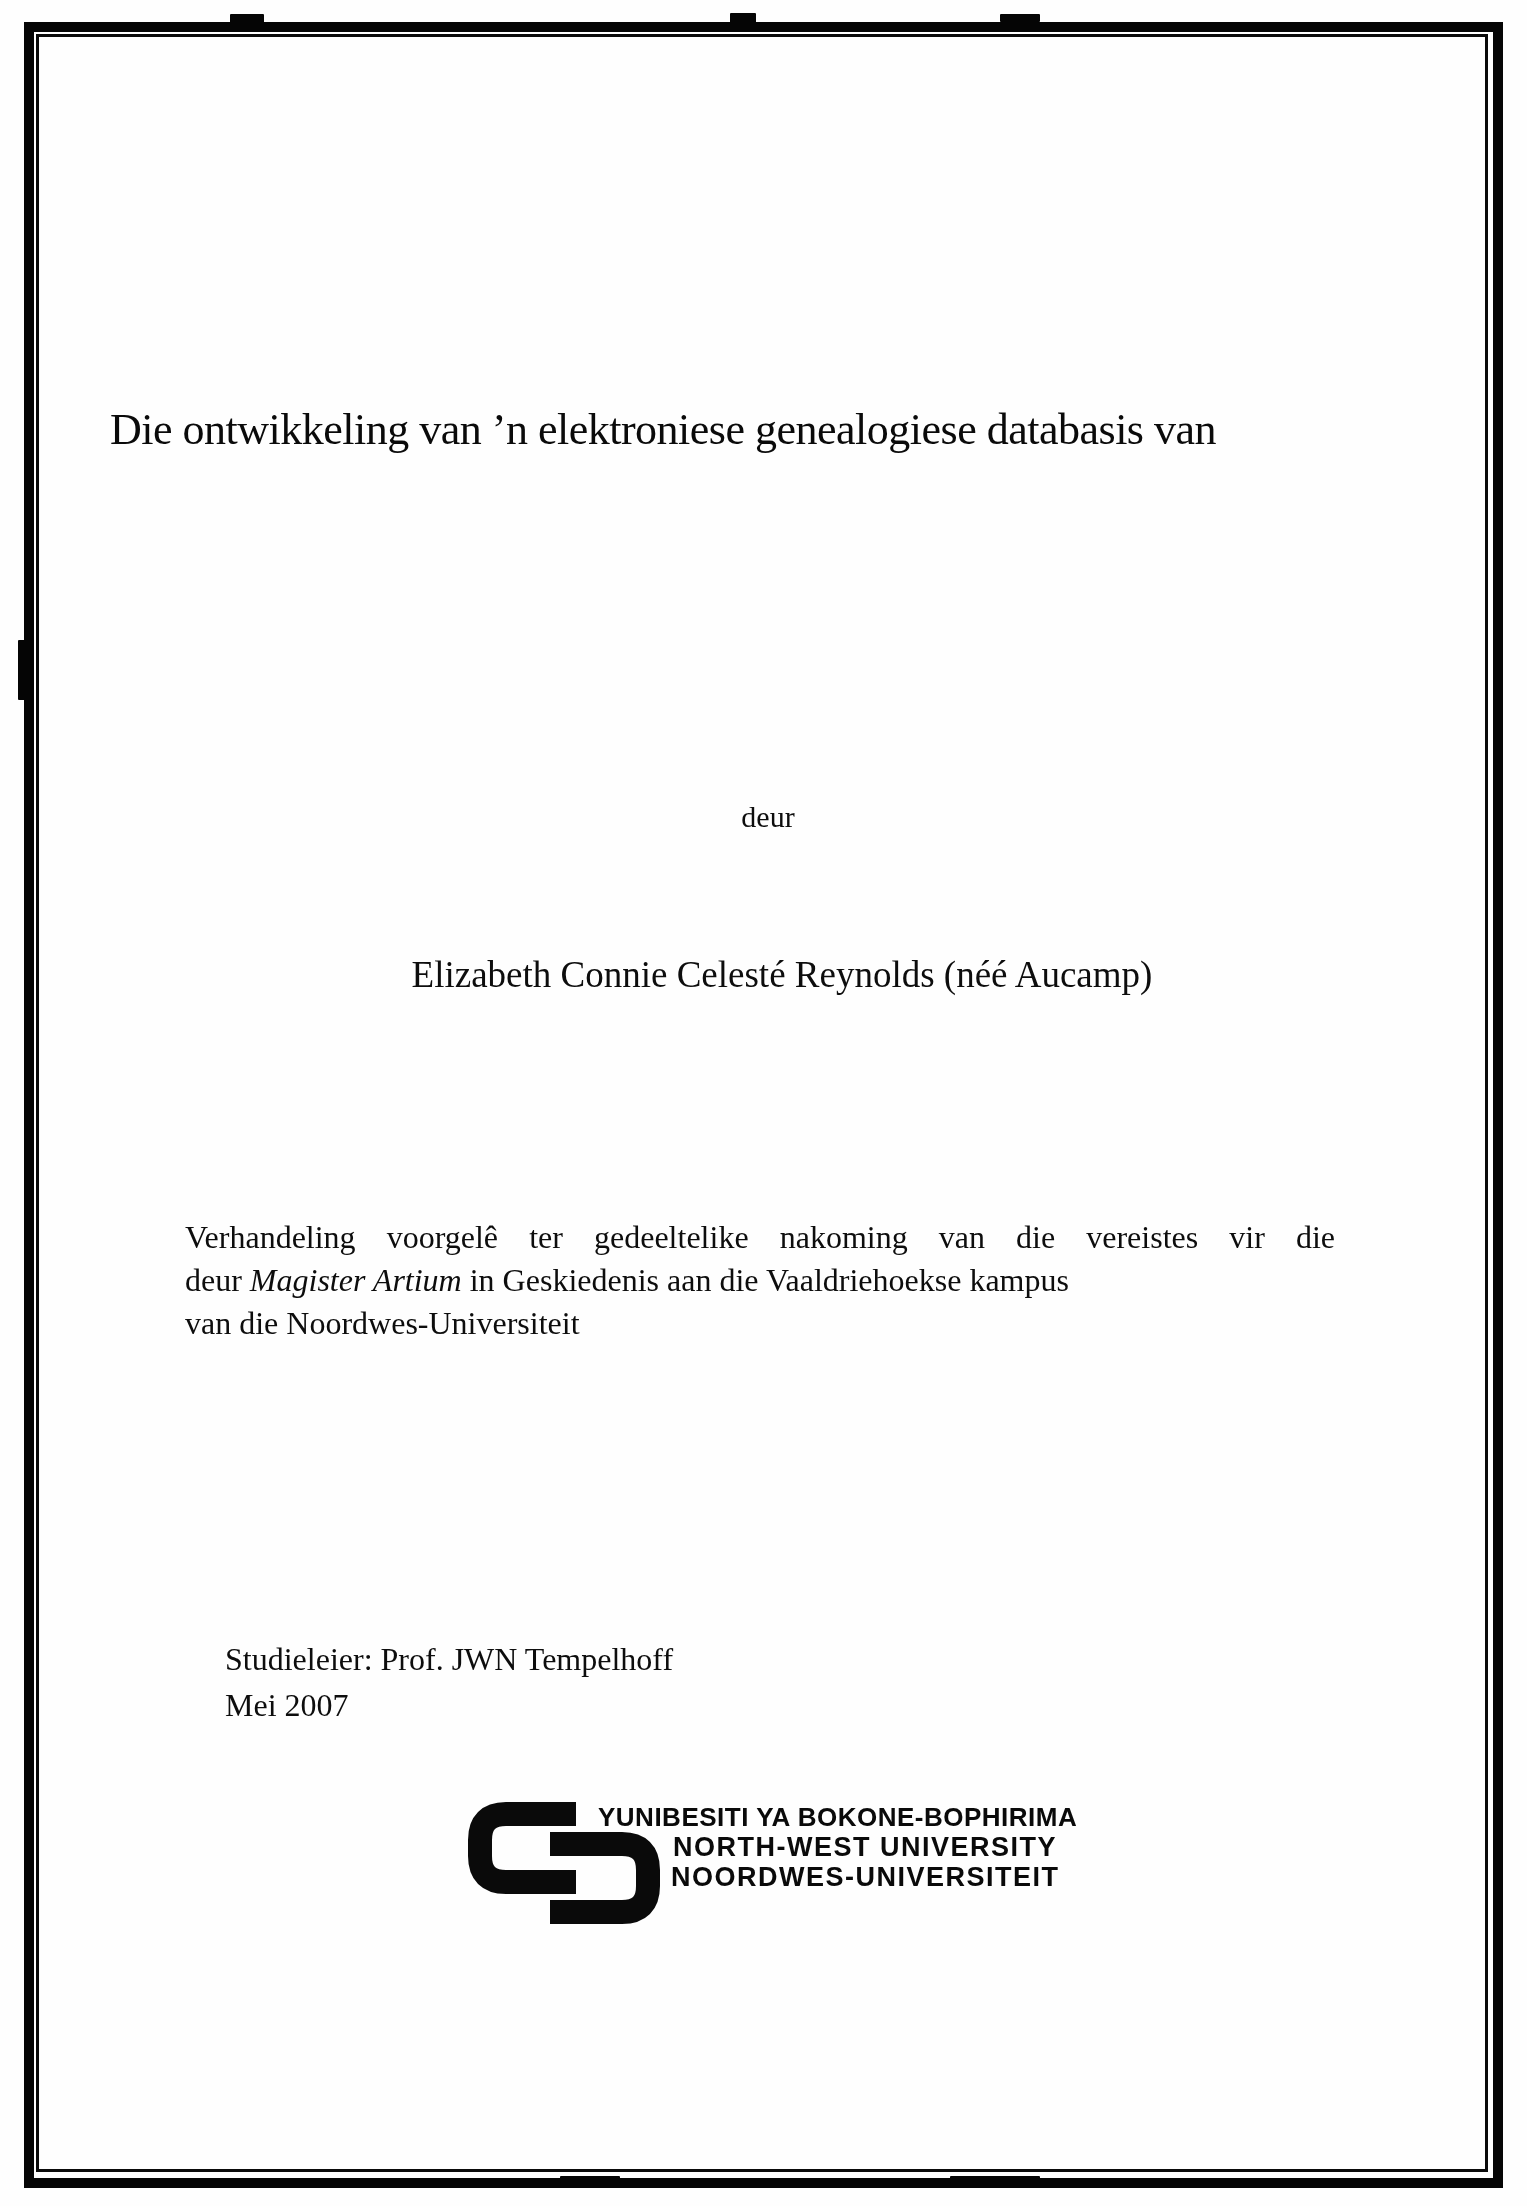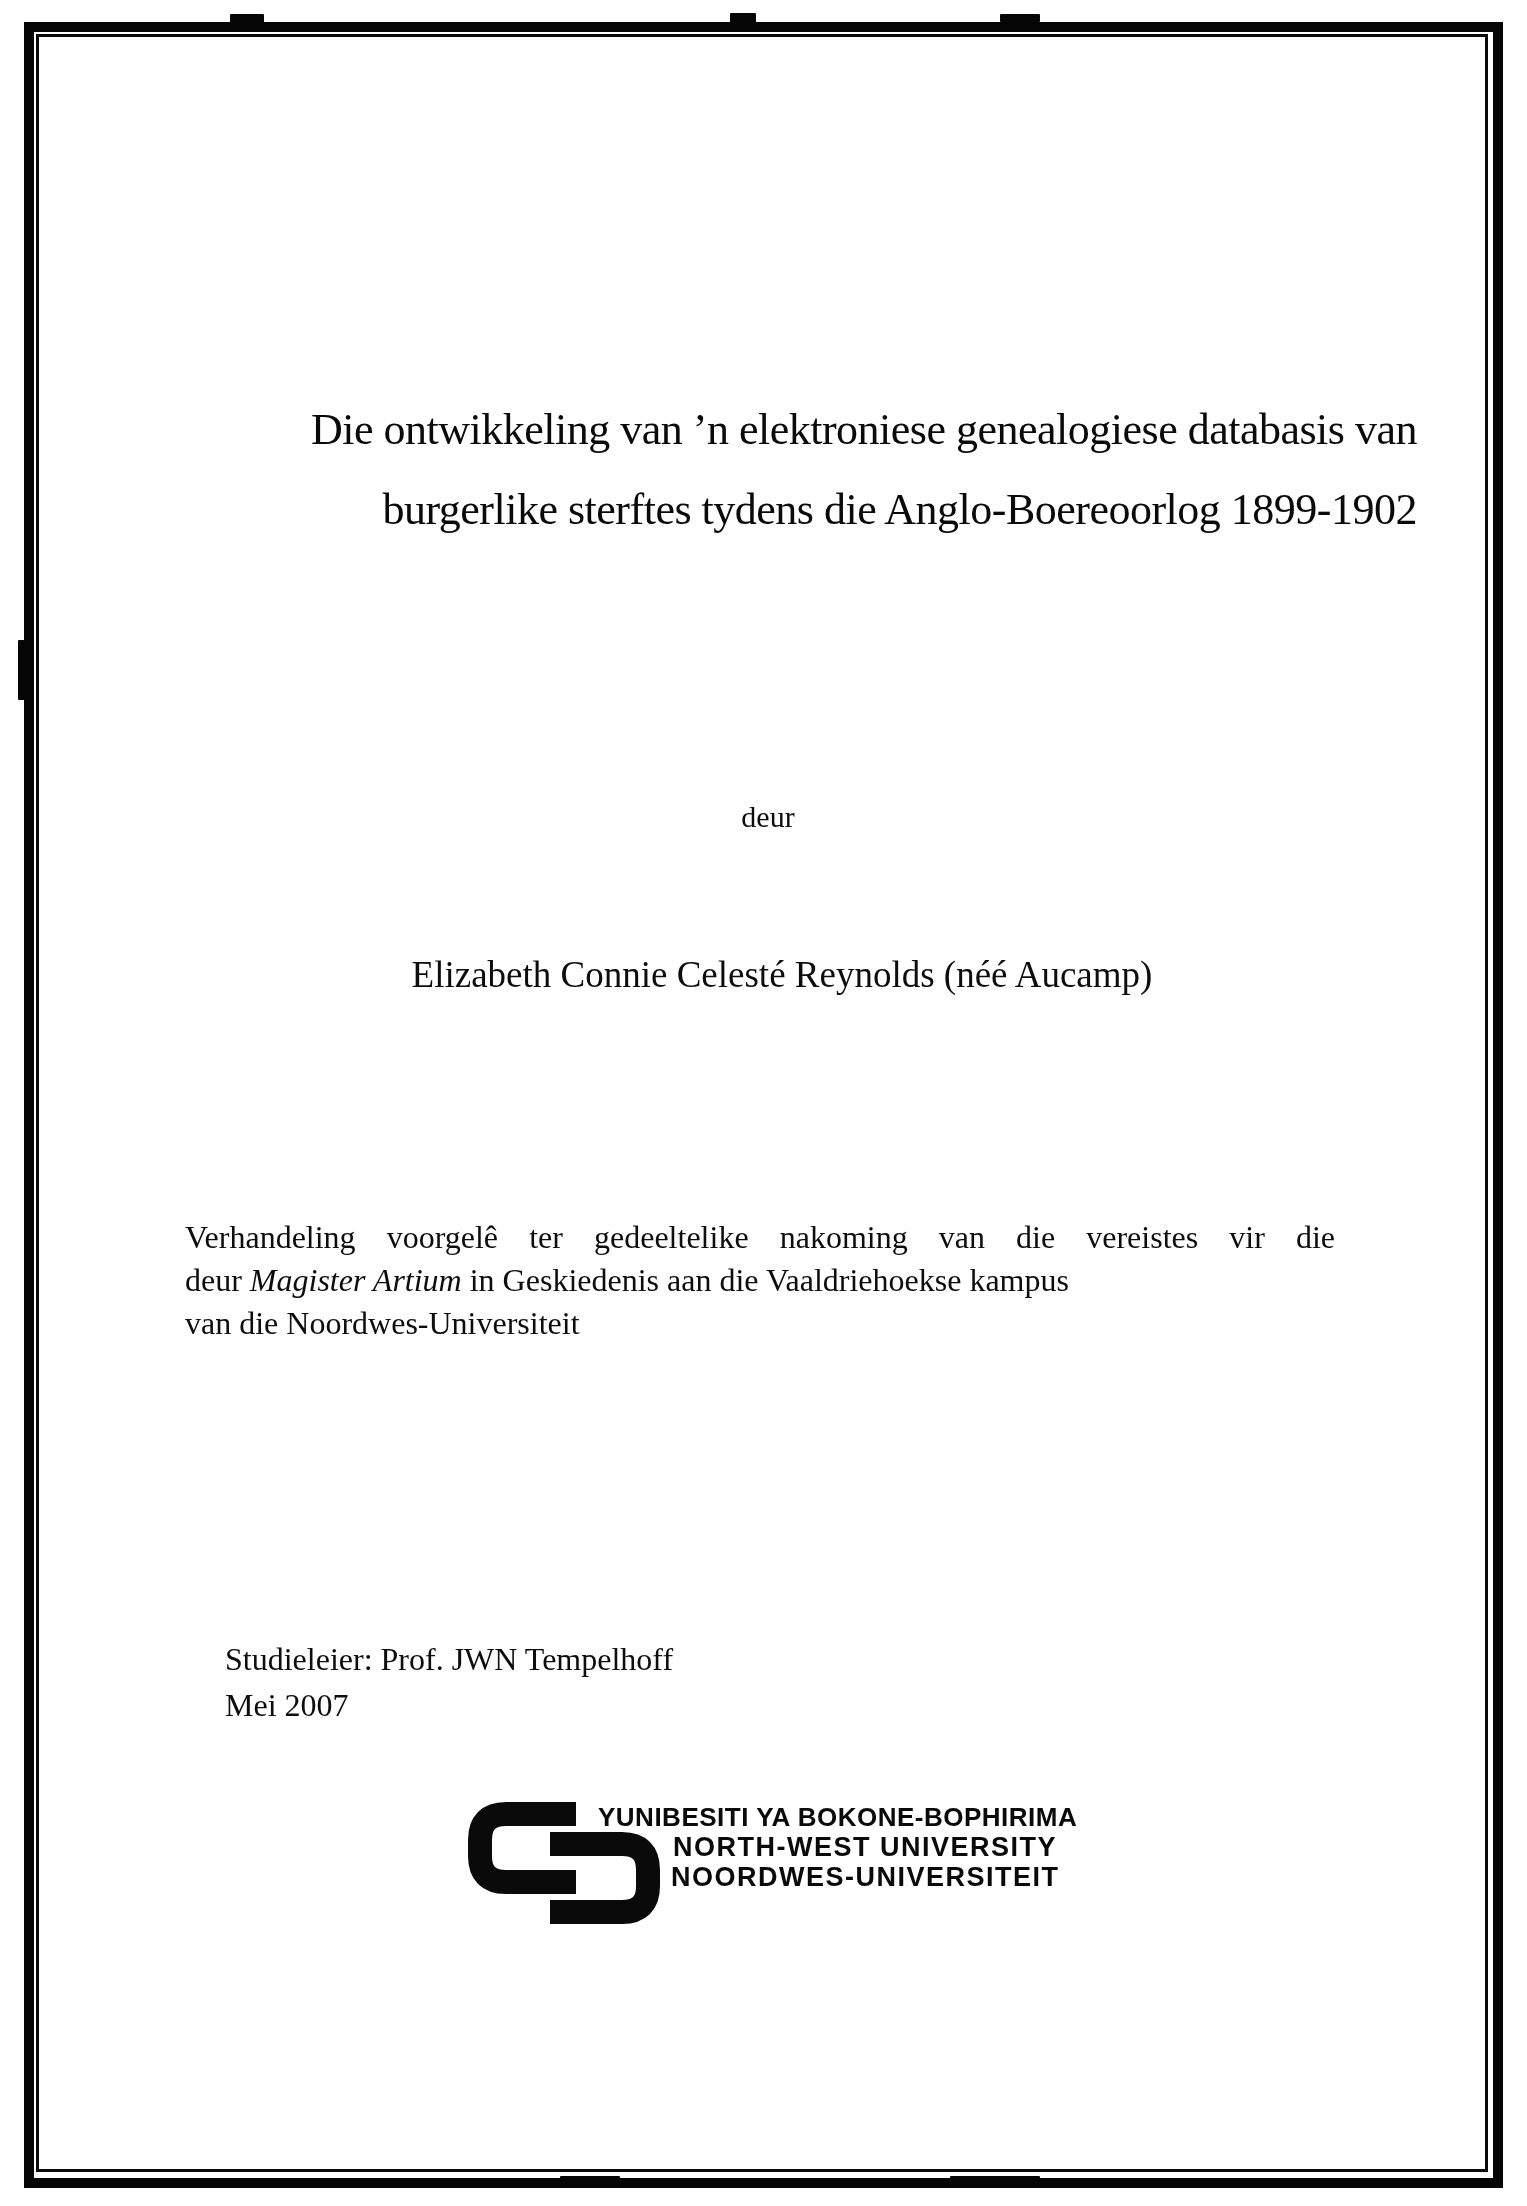--- a/index.html
+++ b/index.html
@@ -34,21 +34,21 @@
   .speck.s1 { left: 230px; top: 14px; width: 34px; height: 9px; }
   .speck.s2 { left: 730px; top: 13px; width: 26px; height: 10px; }
   .speck.s3 { left: 1000px; top: 14px; width: 40px; height: 8px; }
   .speck.s4 { left: 18px; top: 640px; width: 14px; height: 60px; }
   .speck.s5 { left: 560px; top: 2176px; width: 60px; height: 7px; }
   .speck.s6 { left: 950px; top: 2176px; width: 90px; height: 7px; }
 
   .title {
     position: absolute;
     left: 110px; right: 110px; top: 390px;
-    text-align: right;
+    text-align: left;
     font-size: 44px;
     letter-spacing: -0.5px;
     line-height: 80px;
     color: #0a0a0a;
   }
   .byline {
     position: absolute;
     left: 9px; right: 0; top: 800px;
     text-align: center;
     font-size: 30px;
@@ -105,21 +105,20 @@
 
   <div class="speck s1"></div>
   <div class="speck s2"></div>
   <div class="speck s3"></div>
   <div class="speck s4"></div>
   <div class="speck s5"></div>
   <div class="speck s6"></div>
 
   <div class="title">
     <div>Die ontwikkeling van ’n elektroniese genealogiese databasis van</div>
-    <div>burgerlike sterftes tydens die Anglo-Boereoorlog 1899-1902</div>
   </div>
 
   <div class="byline">deur</div>
 
   <div class="author">Elizabeth Connie Celesté Reynolds (néé Aucamp)</div>
 
   <div class="degree">
     <div class="justify">Verhandeling voorgelê ter gedeeltelike nakoming van die vereistes vir die</div>
     <div><span>deur </span><i>Magister Artium</i><span> in Geskiedenis aan die Vaaldriehoekse kampus</span></div>
     <div>van die Noordwes-Universiteit</div>

